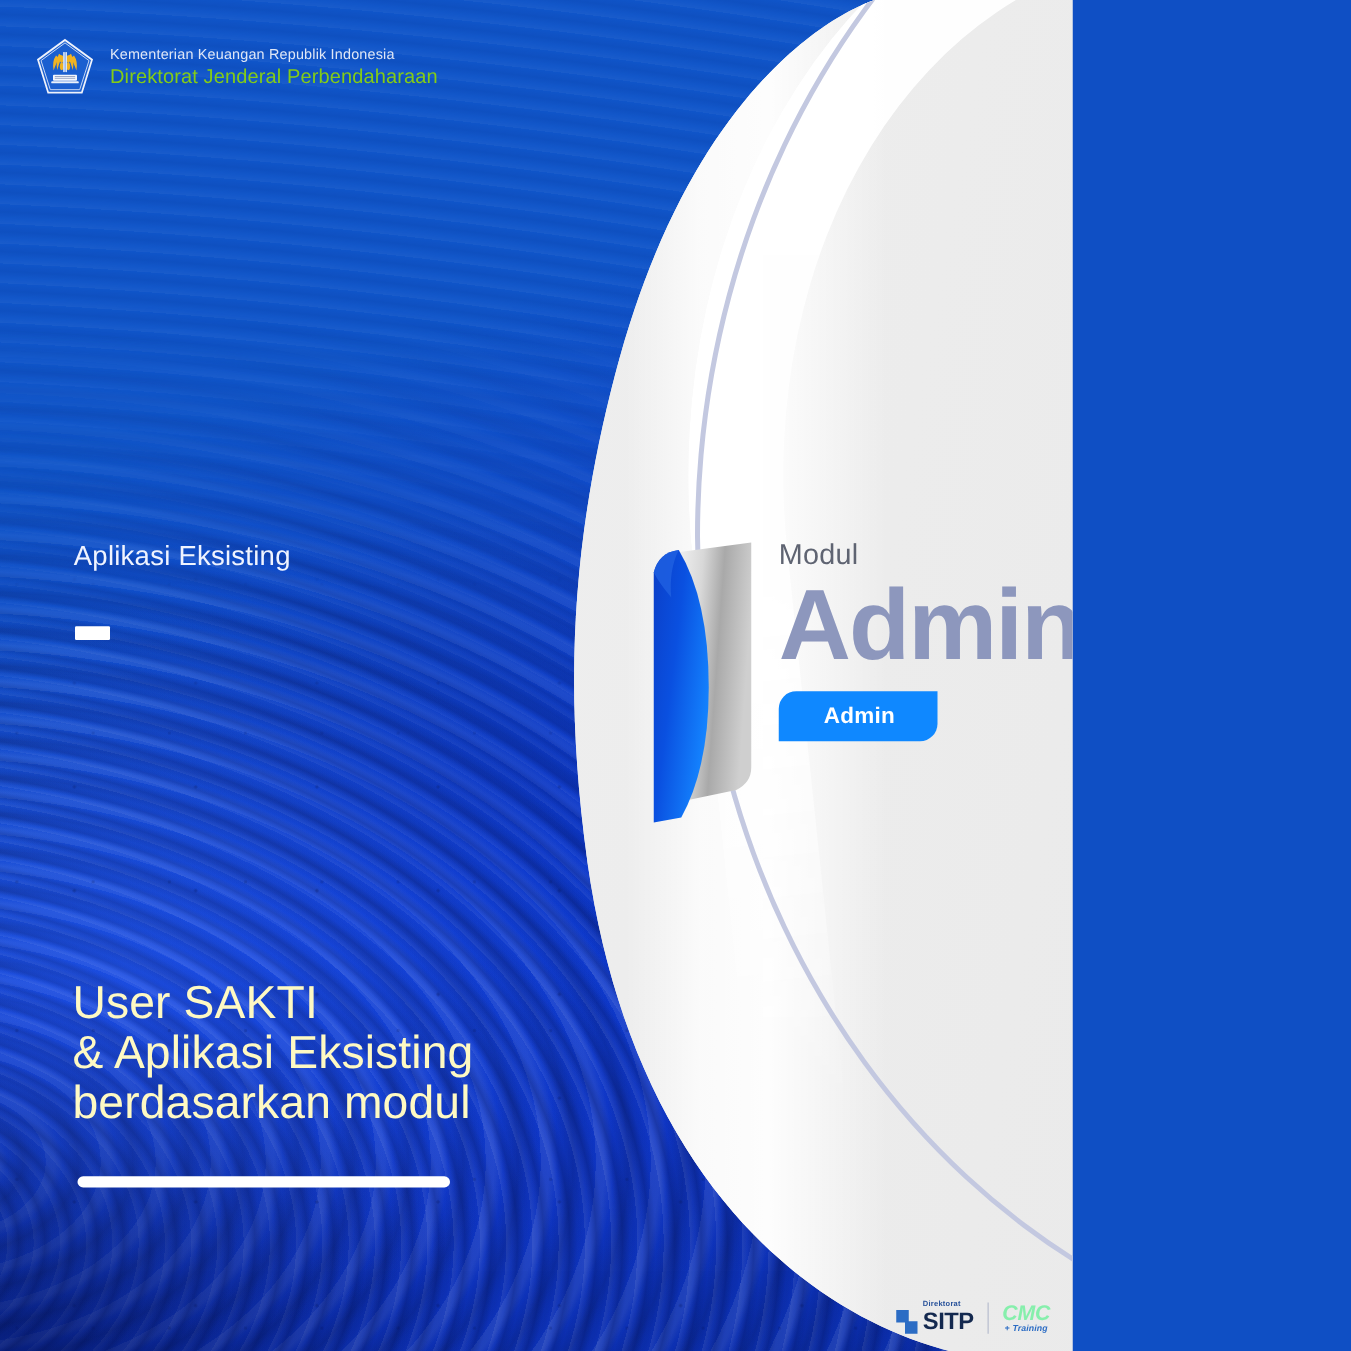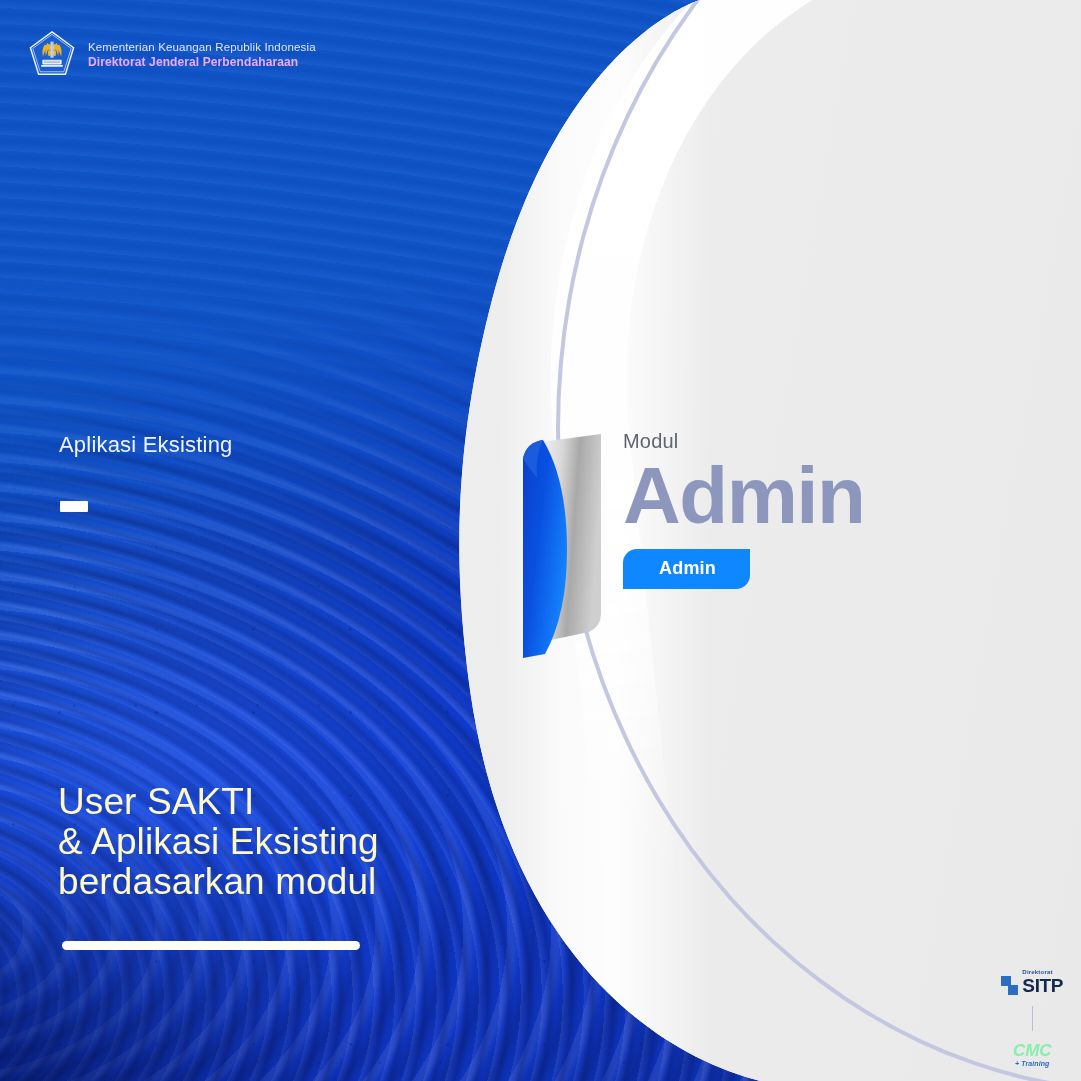--- a/index.html
+++ b/index.html
@@ -1,21 +1,21 @@
 <!DOCTYPE html>
 <html><head>
 <meta charset="utf-8">
 <style>
   * { margin:0; padding:0; box-sizing:border-box; }
   html,body { width:1081px; height:1081px; background:#0f4fc4; overflow:hidden; }
   body { font-family:"Liberation Sans", sans-serif; }
 
   #stage {
     position:relative;
-    width:1081px; height:1081px;
+    width:858px; height:1081px;
     overflow:hidden;
     background:#0d4cc0;
   }
 
   
   #blue-panel{
     position:absolute; inset:0;
     background:
       linear-gradient(160deg,#1055c9 0%, #1055c9 28%, #1148c9 45%, #0f3fd6 60%, #1036c4 78%, #0c2ea8 100%);
   }
@@ -129,21 +129,21 @@
     position:absolute; left:28px; top:30px;
     display:flex; align-items:center; gap:12px;
   }
   #emblem{ width:48px; height:48px; flex:0 0 48px; }
   #ministry-text{ line-height:1.28; padding-top:2px; }
   #ministry-line1{
     font-size:11.5px; color:#dfe7f6; letter-spacing:.15px; font-weight:400;
     white-space:nowrap;
   }
   #ministry-line2{
-    font-size:12px; color:#f0abfc; font-weight:700; letter-spacing:.1px;
+    font-size:16px; color:#84cc16; font-weight:400; letter-spacing:.1px;
     white-space:nowrap;
   }
 
   
   #eyebrow{
     position:absolute; left:59px; top:432px;
     font-size:22px; color:#f0f4ff; font-weight:400; letter-spacing:.2px;text-align:right;
   }
   #eyebrow-dash{
     position:absolute; left:60px; top:501px;
@@ -156,21 +156,21 @@
   }
   #headline .ln{ display:block; white-space:nowrap; }
   #underbar{
     position:absolute; left:62px; top:941px;
     width:298px; height:9px; background:#ffffff; border-radius:5px;
   }
 
   
   #module-block{ position:absolute; left:623px; top:430px; }
   #modul-label{
-    font-size:20px; color:#5f6472; font-weight:400; letter-spacing:.2px;
+    font-size:23px; color:#5f6472; font-weight:400; letter-spacing:.2px;
     margin-bottom:2px;
   }
   #module-title{
     font-size:80px; line-height:82px; font-weight:700; color:#8d97bd;
     letter-spacing:-1.5px;
   }
   #badge{
     margin-top:12px;
     display:inline-block;
     padding:9px 34px 10px 36px;
@@ -178,21 +178,21 @@
     color:#ffffff; font-size:18px; font-weight:700; letter-spacing:.2px;
     border-radius:14px 0 14px 0;
   }
 
   
   #curl-icon{ position:absolute; left:505px; top:428px; width:115px; height:245px; }
 
   
   #footer-logos{
     position:absolute; right:18px; bottom:14px;
-    display:flex; align-items:center; gap:11px;flex-direction:column;
+    display:flex; align-items:center; gap:11px;
   }
   #sitp-logo{ display:flex; align-items:flex-end; gap:4px; }
   #sitp-squares{ width:17px; height:19px; position:relative; }
   .sq{ position:absolute; background:#2b6cc4; }
   #sq-a{ left:0; top:0; width:10px; height:10px; }
   #sq-b{ left:7px; top:9px; width:10px; height:10px; }
   #sitp-words{ line-height:1; }
   #sitp-direktorat{
     font-size:6px; color:#27519a; font-weight:700; letter-spacing:.2px;
     margin-bottom:1px;

